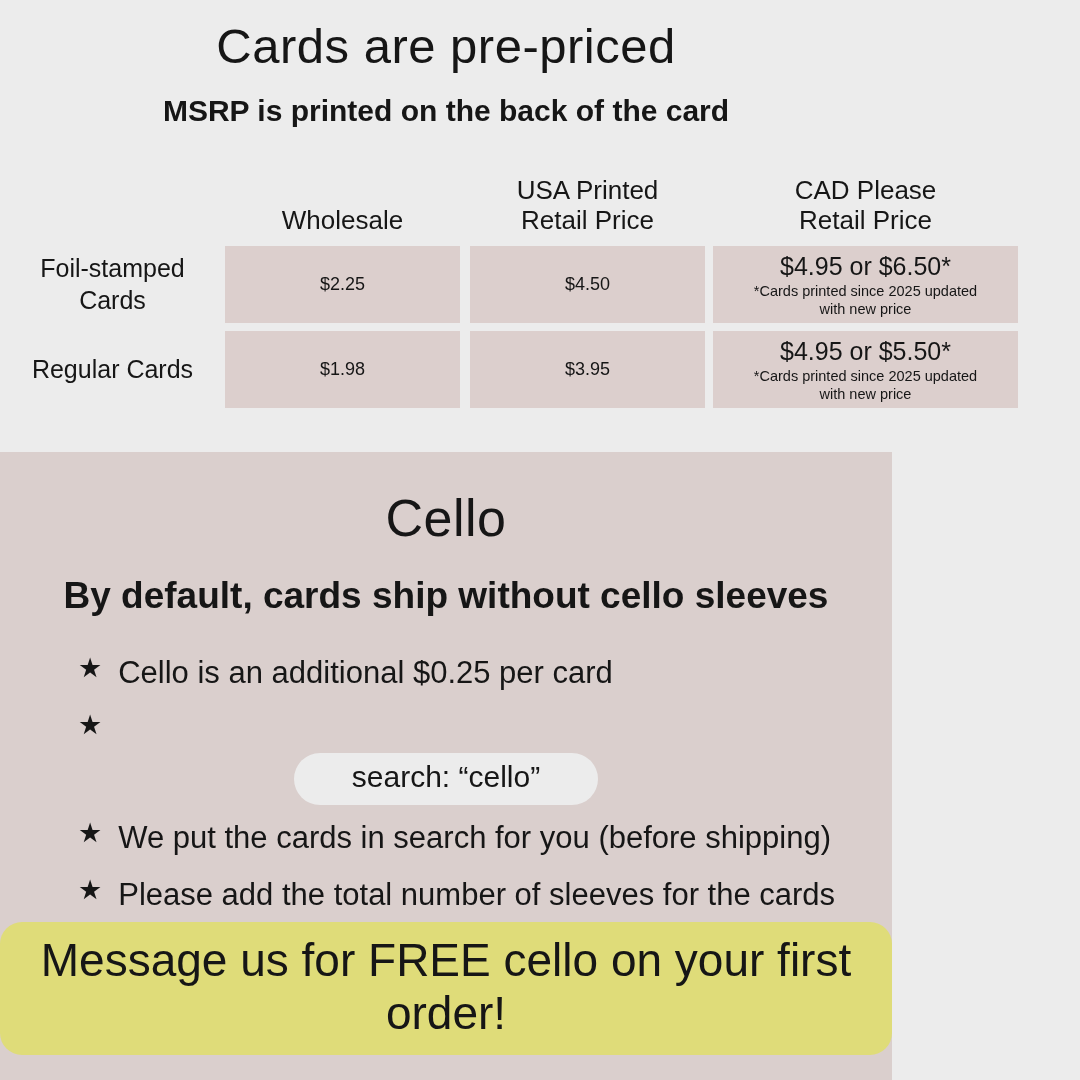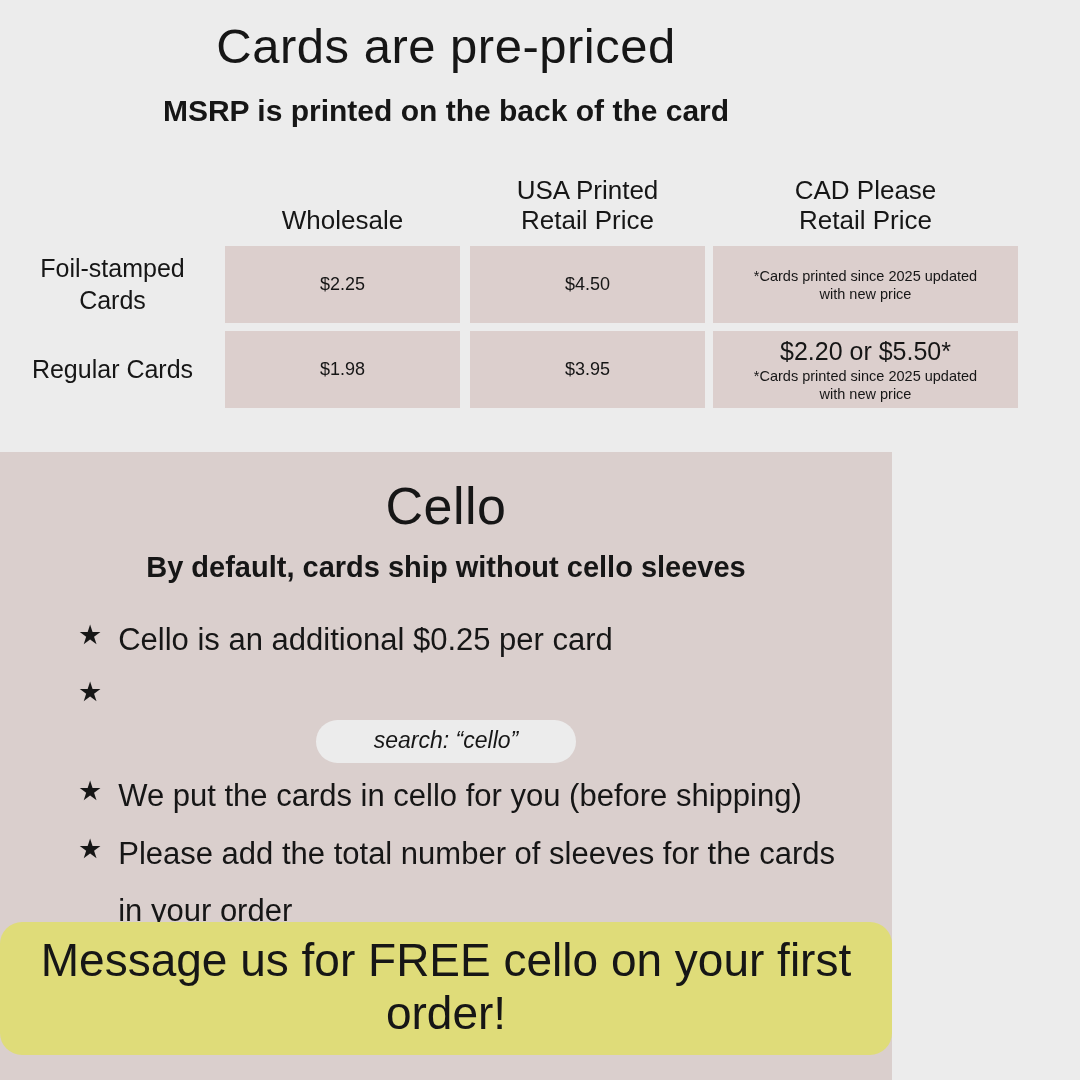--- a/index.html
+++ b/index.html
@@ -113,28 +113,28 @@
   
   .panel-bottom {
     background: #dacfcd;
     flex: 1 1 auto;
     position: relative;
   }
   .cello-title {
     text-align: center;
     font-size: 52px;
     font-weight: 400;
-    margin: 4px;
+    margin: 16px;
     padding-top: 22px;
     line-height: 1.1;
     letter-spacing: 0.5px;
   }
   .cello-sub {
     text-align: center;
-    font-size: 29px;
+    font-size: 37px;
     font-weight: 700;
     margin: 4px;
     padding-top: 12px;
     line-height: 1.15;
   }
 
   .bullets {
     margin: 0;
     padding: 22px 0 0 0;
     list-style: none;
@@ -156,24 +156,23 @@
 
   .pill-wrap {
     display: flex;
     justify-content: center;
     margin: 2px 0 4px 0;
   }
   .pill {
     background: #ececec;
     border-radius: 26px;
     padding: 7px 58px 10px 58px;
-    font-size: 23px;
-    line-height: 1.15;
-    text-align: center;
-    font-style: italic;
+    font-size: 30px;
+    line-height: 1.15;
+    text-align: center;
   }
 
   .cta-wrap {
     position: absolute;
     left: 0;
     right: 0;
     bottom: 25px;
     display: flex;
     justify-content: center;
   }
@@ -221,41 +220,42 @@
             <div>Cards</div>
           </div>
         </div>
         <div class="c-cell w1">
           <div class="price">$2.25</div>
         </div>
         <div class="c-cell w2">
           <div class="price">$4.50</div>
         </div>
         <div class="c-cell w3">
+          <div class="price">$4.95 or $6.50*</div>
           <div class="price-note">
             <div>*Cards printed since 2025 updated</div>
             <div>with new price</div>
           </div>
         </div>
       </div>
 
       <div class="prow body-row">
         <div class="c-label">
           <div>
             <div>Regular Cards</div>
           </div>
         </div>
         <div class="c-cell w1">
           <div class="price">$1.98</div>
         </div>
         <div class="c-cell w2">
           <div class="price">$3.95</div>
         </div>
         <div class="c-cell w3">
-          <div class="price">$2.20 or $5.50*</div>
+          <div class="price">$4.95 or $5.50*</div>
           <div class="price-note">
             <div>*Cards printed since 2025 updated</div>
             <div>with new price</div>
           </div>
         </div>
       </div>
 
     </div>
   </section>
 
@@ -273,21 +273,21 @@
       <li class="bullet">
         <span class="star">★</span>
       </li>
 
       <li class="pill-wrap">
         <span class="pill">search: “cello”</span>
       </li>
 
       <li class="bullet">
         <span class="star">★</span>
-        <span class="btext">We put the cards in cello for you (before shipping)</span>
+        <span class="btext">We put the cards in search for you (before shipping)</span>
       </li>
 
       <li class="bullet">
         <span class="star">★</span>
         <span class="btext">Please add the total number of sleeves for the cards in your order</span>
       </li>
 
     </ul>
 
     <div class="cta-wrap">

